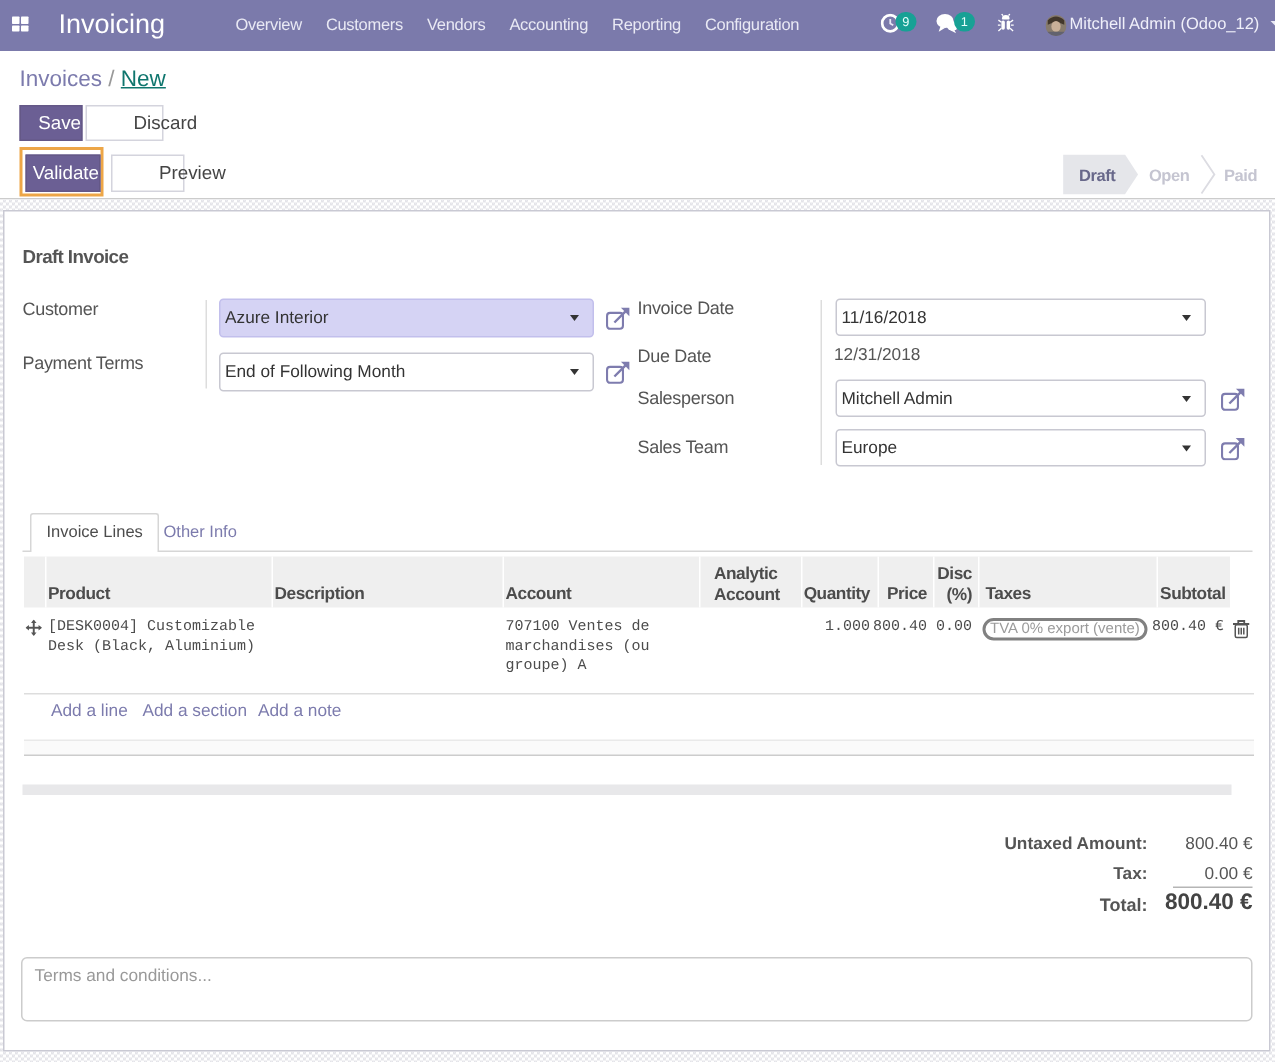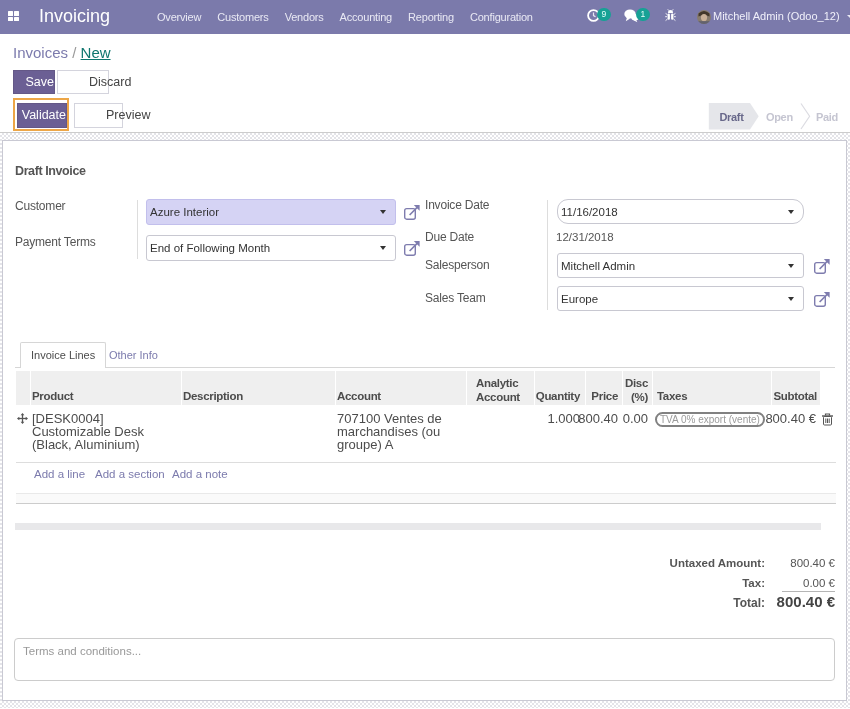--- a/index.html
+++ b/index.html
@@ -52,21 +52,21 @@
 .flabel { position:absolute; font-size:12px; letter-spacing:-0.2px; font-weight:normal; color:#555; }
 .vline { position:absolute; width:1px; background:#ddd; }
 .inp { position:absolute; border:1px solid #c8c8d1; border-radius:3px; background:#fff; font-size:11.5px; color:#333; padding-left:3px; display:flex; align-items:center; }
 .inp .car { position:absolute; right:9px; top:50%; margin-top:-2px; width:0; height:0; border-left:3.5px solid transparent; border-right:3.5px solid transparent; border-top:4.5px solid #333; }
 .inp-cust { background:#d5d3f4; border-color:#c2bfec; }
 .plain { position:absolute; font-size:11.5px; color:#555; }
 .tabline { position:absolute; left:15px; top:234px; width:820px; height:1px; background:#d6d6d6; }
 .tab-active { position:absolute; left:20px; top:209px; height:26px; padding:0 10px; background:#fff; border:1px solid #d6d6d6; border-bottom:0; border-radius:2px 2px 0 0; font-size:11px; color:#4c4c4c; line-height:25px; }
 .tab-other { position:absolute; left:109px; top:209px; height:26px; line-height:26px; font-size:11px; color:#7c7bad; }
 .lh { position:absolute; font-size:11.5px; letter-spacing:-0.3px; font-weight:bold; color:#4c4c4c; line-height:13.5px; }
-.lrow { position:absolute; font-size:13px; color:#4c4c4c; line-height:13px; }
+.lrow { position:absolute; font-size:10px; color:#4c4c4c; line-height:13px;font-family:Liberation Mono, monospace; }
 .num { text-align:right; }
 .pill { position:absolute; border:2px solid #818181; border-radius:8px; color:#9b9b9b; font-size:10px; padding:0 3px; line-height:11px; height:15px; }
 .addlink { position:absolute; font-size:11.5px; color:#7c7bad; }
 .tot-label { position:absolute; left:565px; width:200px; text-align:right; font-size:11.5px; font-weight:bold; color:#555; }
 .tot-val { position:absolute; left:745px; width:90px; text-align:right; font-size:11.5px; color:#555; }
 .terms { position:absolute; left:14px; top:505px; width:821px; height:43px; border:1px solid #ccc; border-radius:4px; font-size:11.5px; color:#999; padding:6px 8px; background:#fff; }
 </style>
 </head>
 <body>
 
@@ -151,21 +151,21 @@
   <div class="flabel" style="left:15px; top:101.5px;">Payment Terms</div>
   <div class="vline" style="left:137px; top:67px; height:59px;"></div>
   <div class="inp inp-cust" style="left:146px; top:66px; width:250px; height:26px;">Azure Interior<span class="car"></span></div>
   <div class="inp" style="left:146px; top:102px; width:250px; height:26px;">End of Following Month<span class="car"></span></div>
 
   <div class="flabel" style="left:425px; top:64.5px;">Invoice Date</div>
   <div class="flabel" style="left:425px; top:96.5px;">Due Date</div>
   <div class="flabel" style="left:425px; top:124.5px;">Salesperson</div>
   <div class="flabel" style="left:425px; top:157.5px;">Sales Team</div>
   <div class="vline" style="left:547px; top:67px; height:110px;"></div>
-  <div class="inp" style="left:557px; top:66px; width:247px; height:25px;border-radius:11px;">11/16/2018<span class="car"></span></div>
+  <div class="inp" style="left:557px; top:66px; width:247px; height:25px;">11/16/2018<span class="car"></span></div>
   <div class="plain" style="left:556px; top:97.5px;">12/31/2018</div>
   <div class="inp" style="left:557px; top:153px; width:247px; height:25px;">Europe<span class="car"></span></div>
   <div class="inp" style="left:557px; top:120px; width:247px; height:25px;">Mitchell Admin<span class="car"></span></div>
 
   <svg class="abs" style="left:404px; top:72px;" width="16" height="15" viewBox="0 0 16 15">
     <rect x="0.7" y="3.6" width="10.6" height="10.6" rx="2" fill="none" stroke="#7e7cae" stroke-width="1.4"></rect>
     <polygon points="9.8,0 15.6,0 15.6,5.8" fill="#7e7cae"></polygon>
     <line x1="13.2" y1="2.4" x2="5.6" y2="10" stroke="#7e7cae" stroke-width="1.6"></line>
   </svg>
   <svg class="abs" style="left:404px; top:107.5px;" width="16" height="15" viewBox="0 0 16 15">

